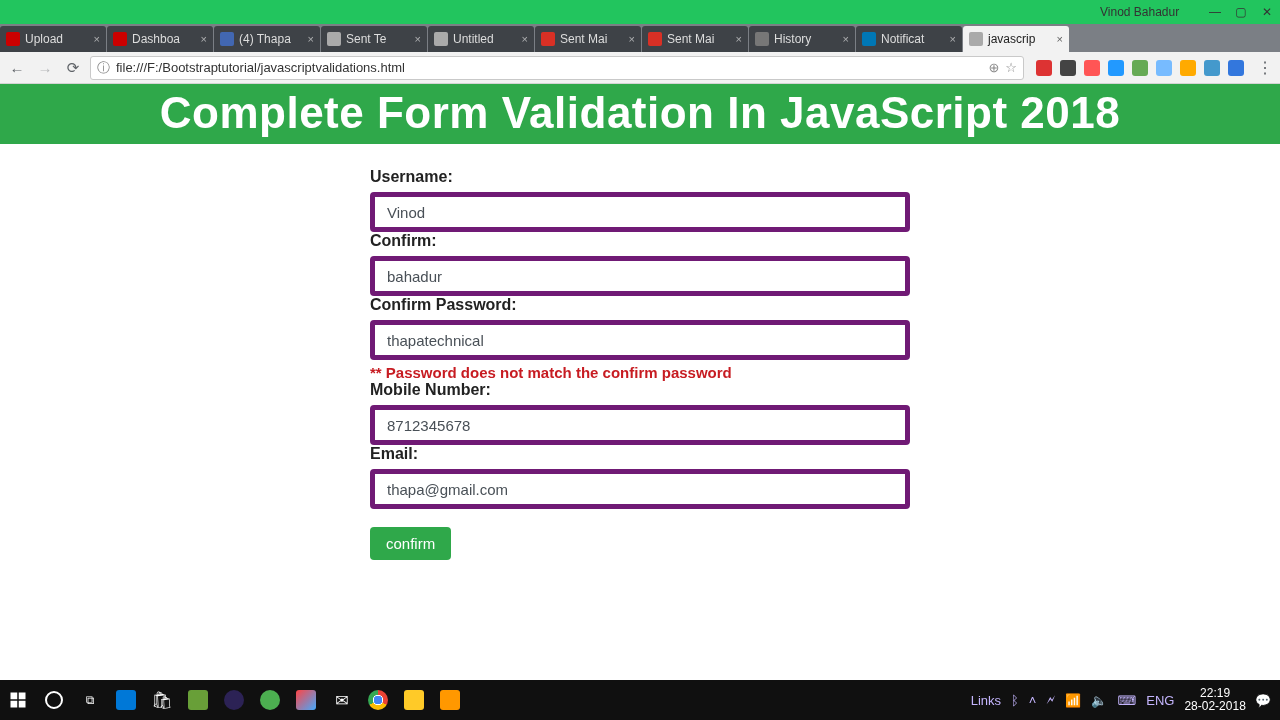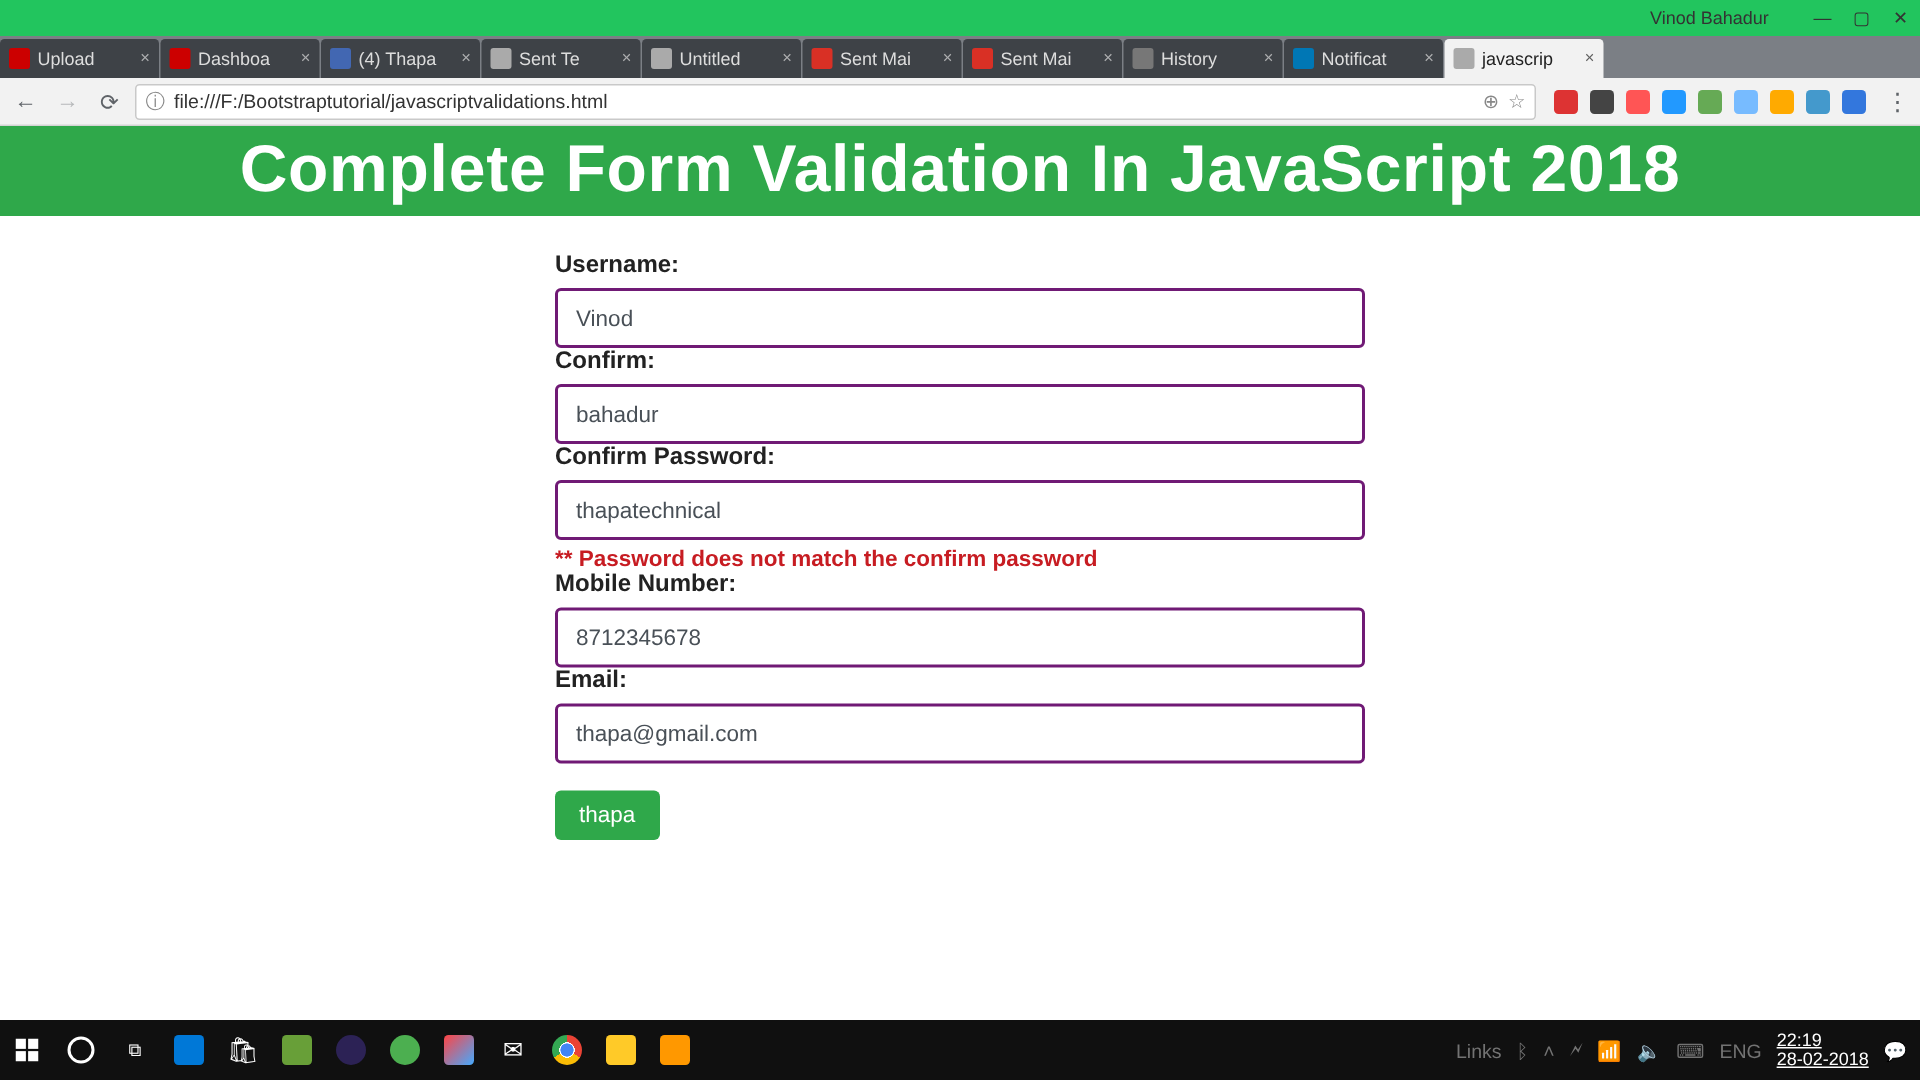--- a/index.html
+++ b/index.html
@@ -29,31 +29,31 @@
   .omnibox .oicon { font-size:13px; color:#888; cursor:pointer;}
   .exticons { display:flex; align-items:center; gap:8px; padding:0 6px;}
   .ext { width:16px; height:16px; border-radius:3px; cursor:pointer;}
   .menu-dots { width:18px;height:22px;display:flex;align-items:center;justify-content:center;cursor:pointer;color:#5f6368;font-size:16px;}
 
   
   .page { height:calc(720px - 24px - 28px - 32px - 40px); overflow:hidden; }
   .banner { background:#2fa84a; color:#fff; font-weight:700; font-size:44px; text-align:center; padding:4px 0 6px 0; letter-spacing:.5px; }
   .formwrap { width:540px; margin:24px auto 0 auto; }
   .fld-label { font-weight:600; font-size:16px; color:#222; margin-bottom:6px; }
-  .fld { width:100%; height:40px; border:2px solid #701a75; border-radius:4px; padding:0 12px; font-size:15px; color:#495057; background:#fff; }
+  .fld { width:100%; height:40px; border:5px solid #701a75; border-radius:4px; padding:0 12px; font-size:15px; color:#495057; background:#fff; }
   .errmsg { color:#c71c22; font-weight:600; font-size:15px; margin-top:4px;}
   .submit-btn { margin-top:18px; background:#2fa84a; color:#fff; border:none; border-radius:4px; padding:8px 16px; font-size:15px; cursor:pointer; }
 
   
   .taskbar { position:absolute; bottom:0; left:0; right:0; height:40px; background:#101010; display:flex; align-items:center; color:#fff; font-size:12px; }
   .taskbar .tico { width:36px; height:40px; display:flex; align-items:center; justify-content:center; cursor:pointer;}
   .taskbar .tico svg{ width:18px;height:18px;fill:#fff;}
   .taskbar .rarea { margin-left:auto; display:flex; align-items:center; gap:10px; padding-right:8px;}
-  .sysico { font-size:13px; color:#737373; cursor:pointer;}
-  .clock { text-align:left; line-height:1.1;text-decoration:underline;}
+  .sysico { font-size:13px; color:#c4b5fd; cursor:pointer;}
+  .clock { text-align:center; line-height:1.1;}
   .taskcolor { width:20px;height:20px;border-radius:3px;}
 </style>
 </head>
 <body>
 
 <div class="titlebar">
   <span class="user">Vinod Bahadur</span>
   <span class="winbtn">—</span>
   <span class="winbtn">▢</span>
   <span class="winbtn">✕</span>
@@ -149,21 +149,21 @@
     <div class="fld-label">Confirm Password:</div>
     <input class="fld" value="thapatechnical" style="">
     <div class="errmsg">** Password does not match the confirm password</div>
 
     <div class="fld-label">Mobile Number:</div>
     <input class="fld" value="8712345678" style="">
 
     <div class="fld-label">Email:</div>
     <input class="fld" value="thapa@gmail.com" style="">
 
-    <button class="submit-btn">thapa</button>
+    <button class="submit-btn">confirm</button>
   </div>
 </div>
 
 <div class="taskbar">
   <div class="tico">
     <svg viewBox="0 0 24 24">
         <rect x="2" y="2" width="9" height="9"></rect>
         <rect x="13" y="2" width="9" height="9"></rect>
         <rect x="2" y="13" width="9" height="9"></rect>
         <rect x="13" y="13" width="9" height="9"></rect>

